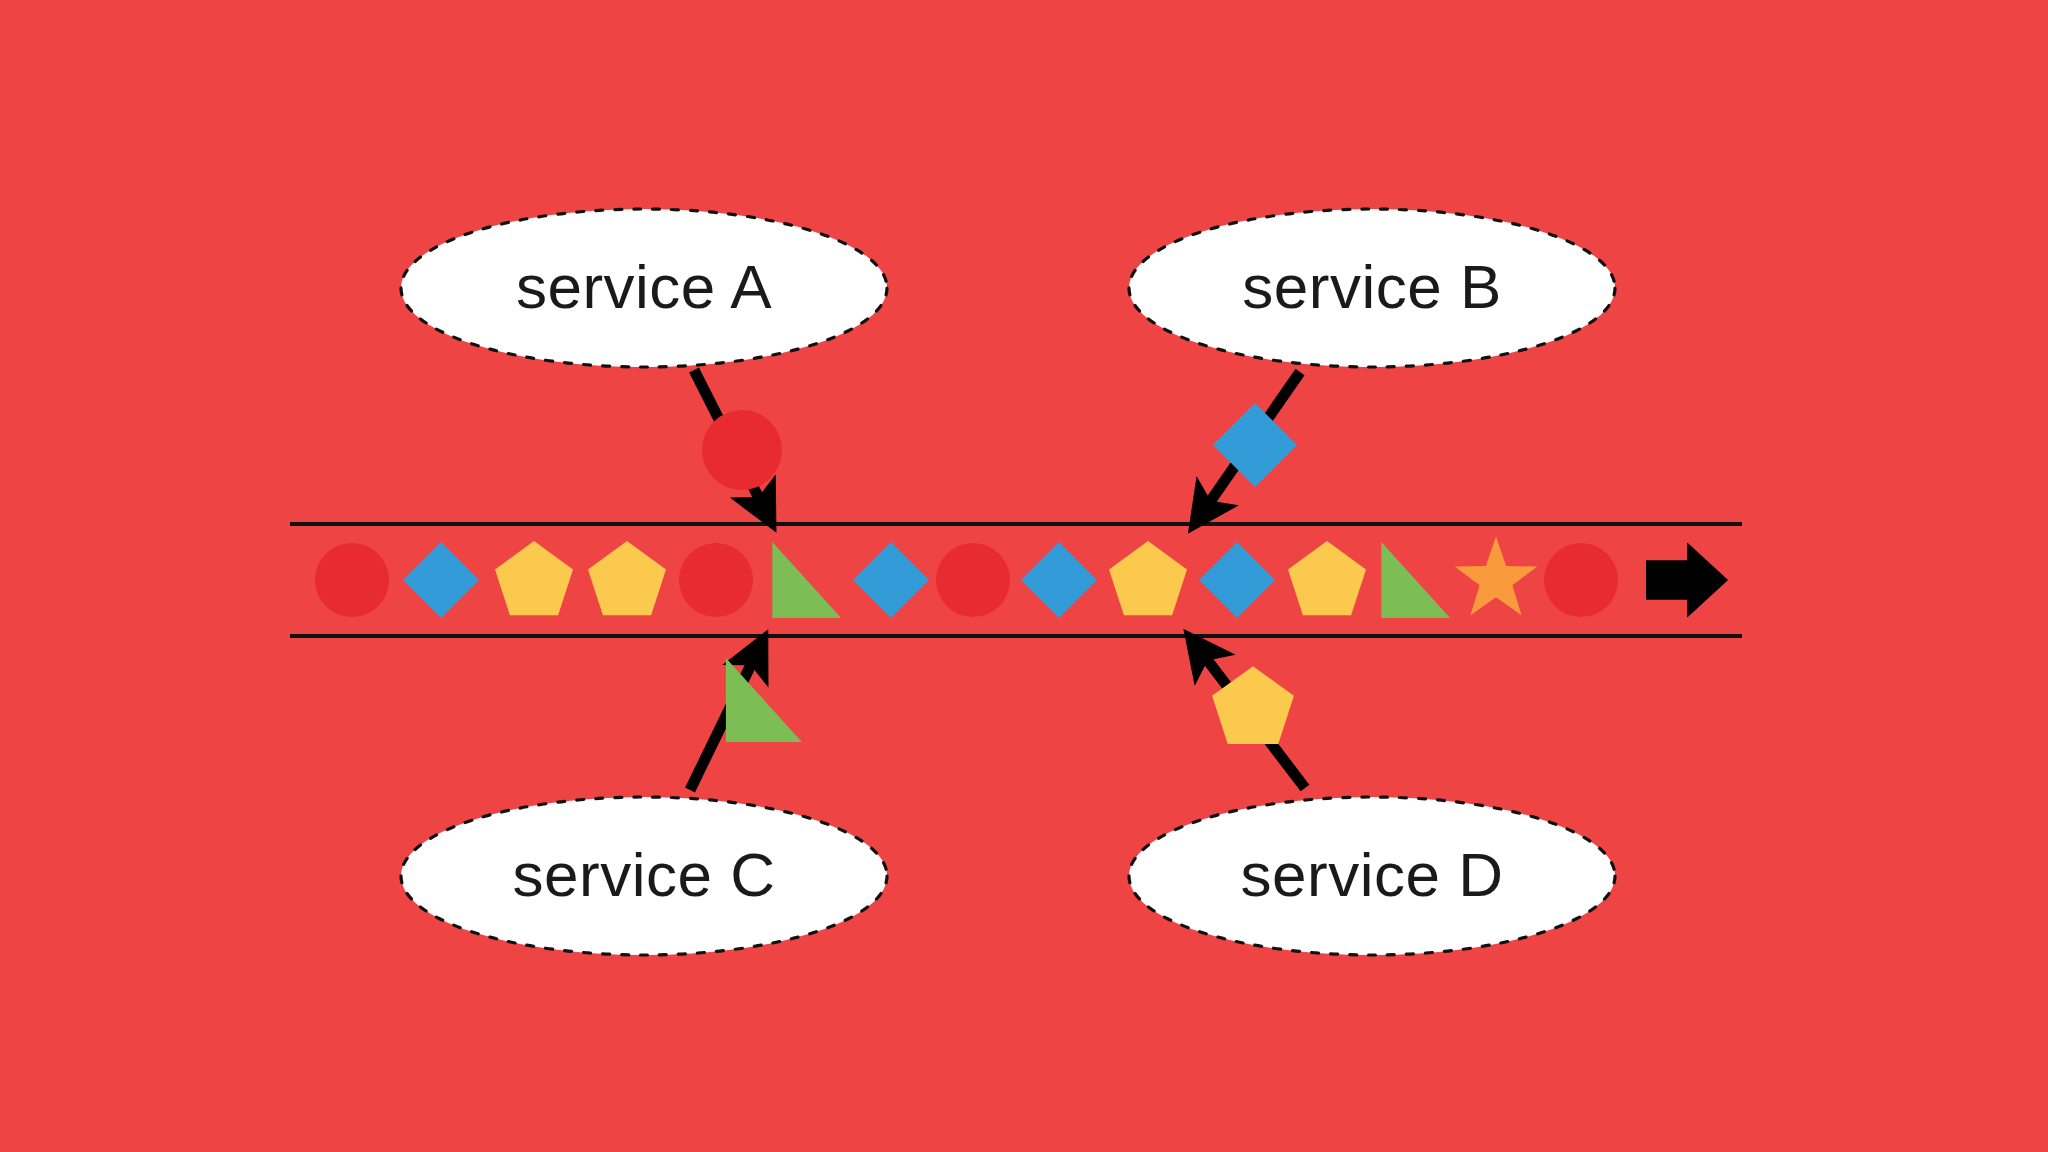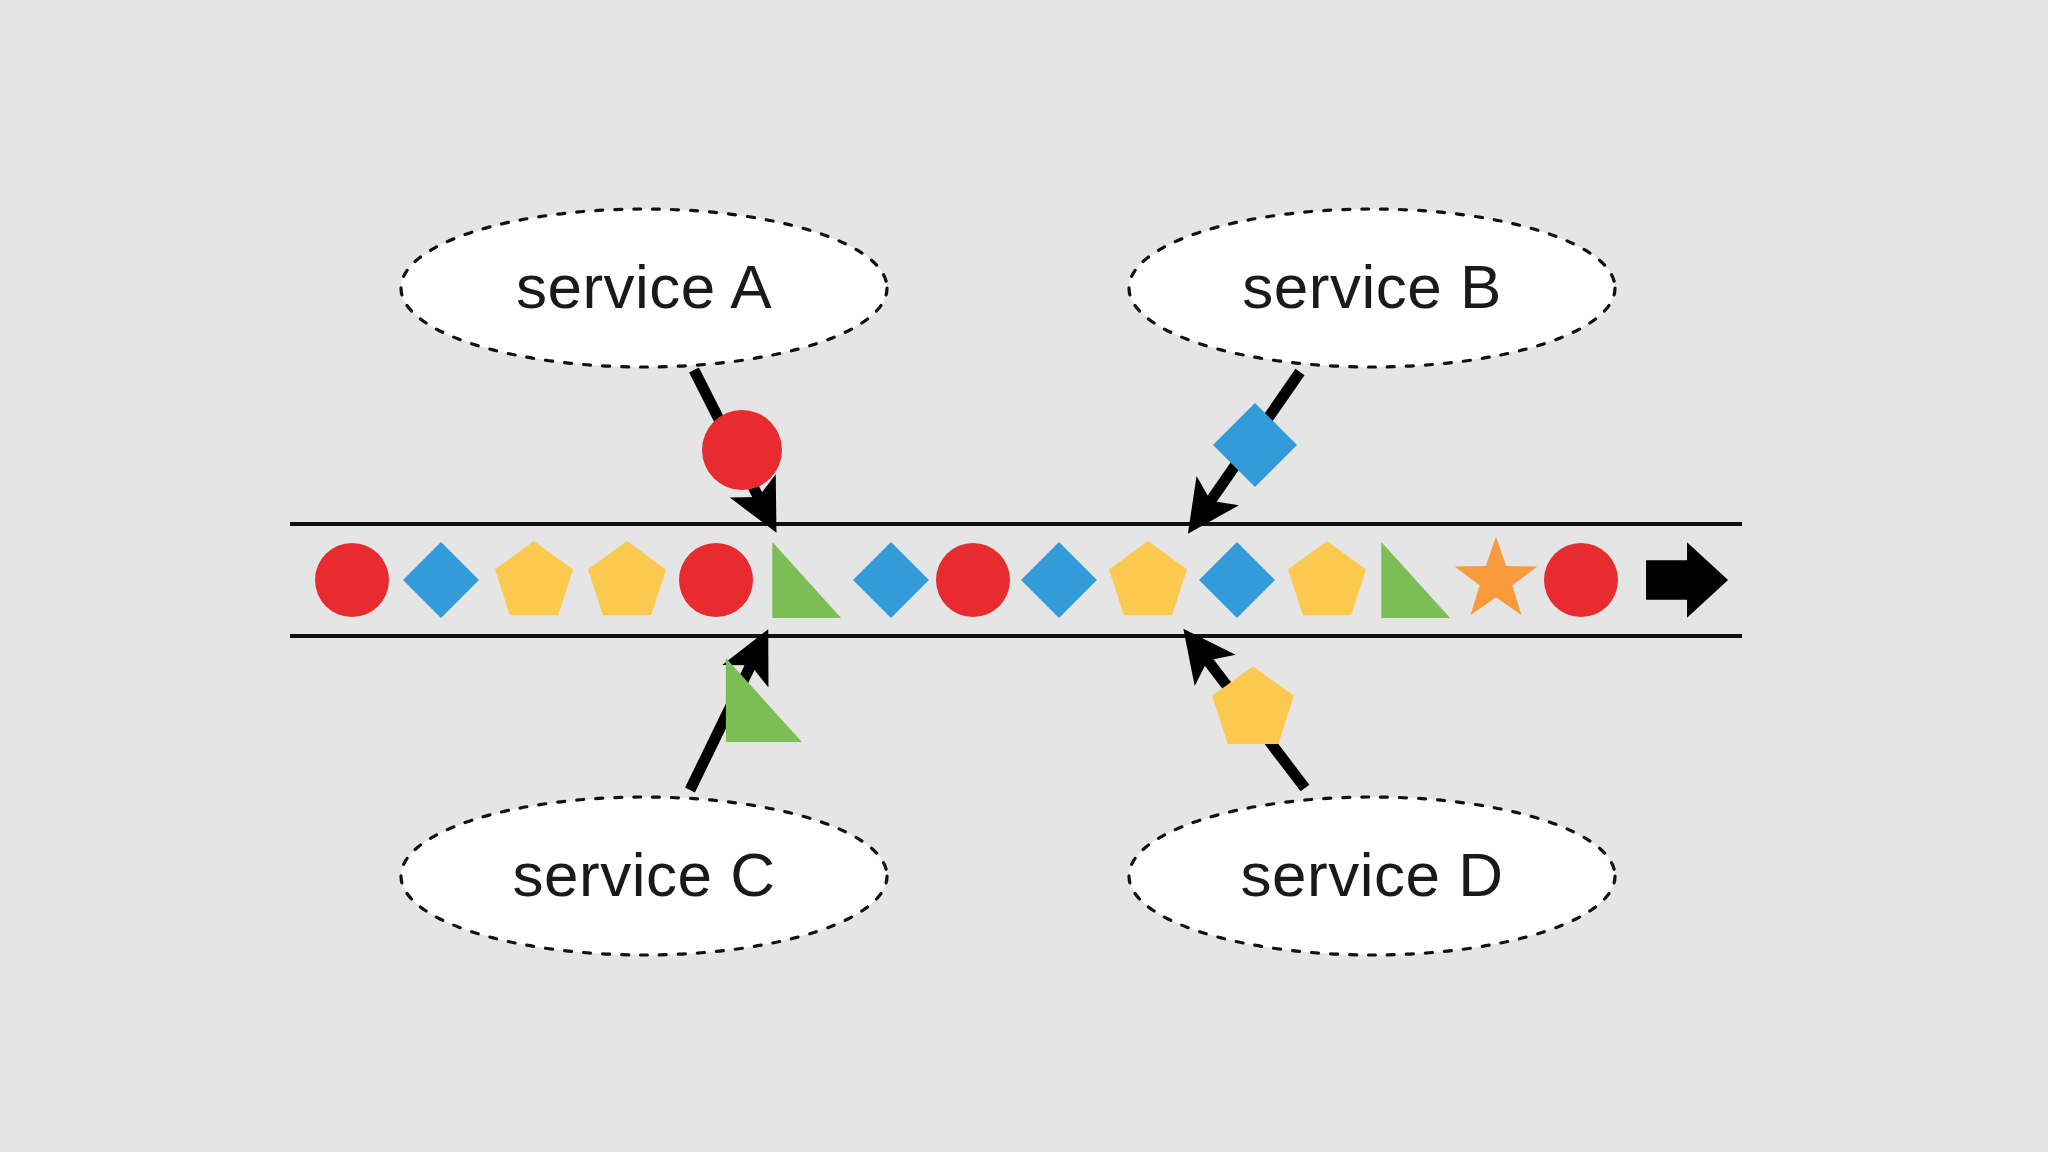--- a/index.html
+++ b/index.html
@@ -11,21 +11,21 @@
   body {
     width: 2048px;
     height: 1152px;
     overflow: hidden;
     font-family: "Liberation Sans", sans-serif;
   }
   #canvas {
     position: relative;
     width: 2048px;
     height: 1152px;
-    background: #e5e5e5;
+    background: #ef4444;
   }
   #diagram-svg {
     position: absolute;
     left: 0;
     top: 0;
     width: 2048px;
     height: 1152px;
   }
   .service-label {
     font-family: "Liberation Sans", sans-serif;

